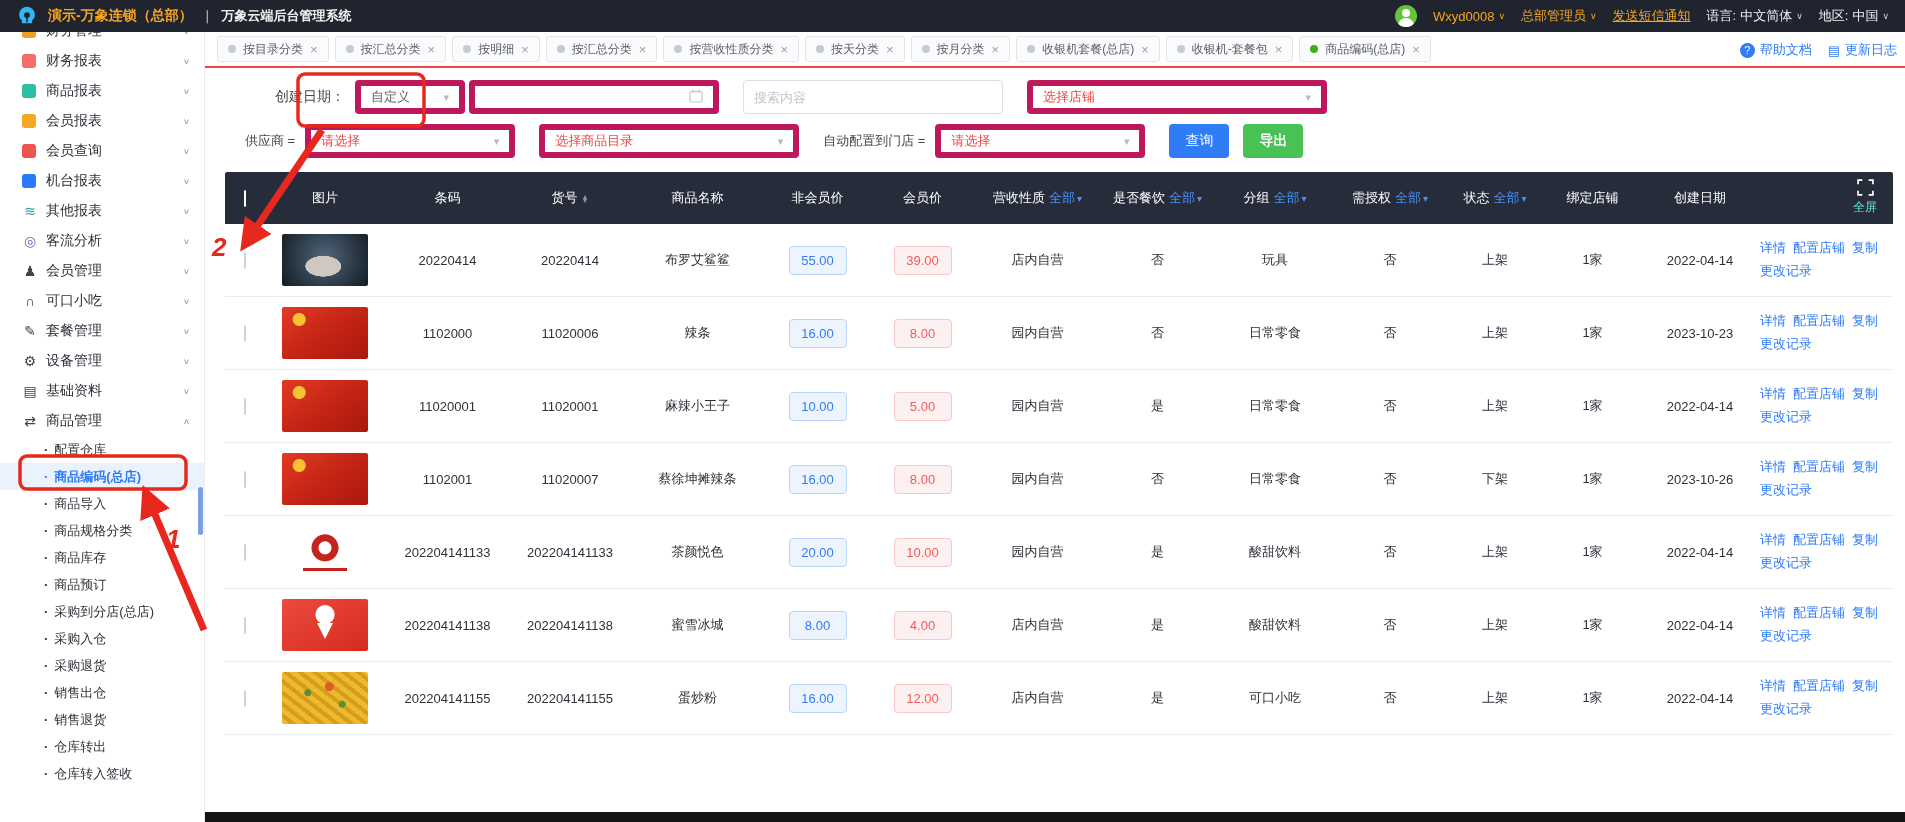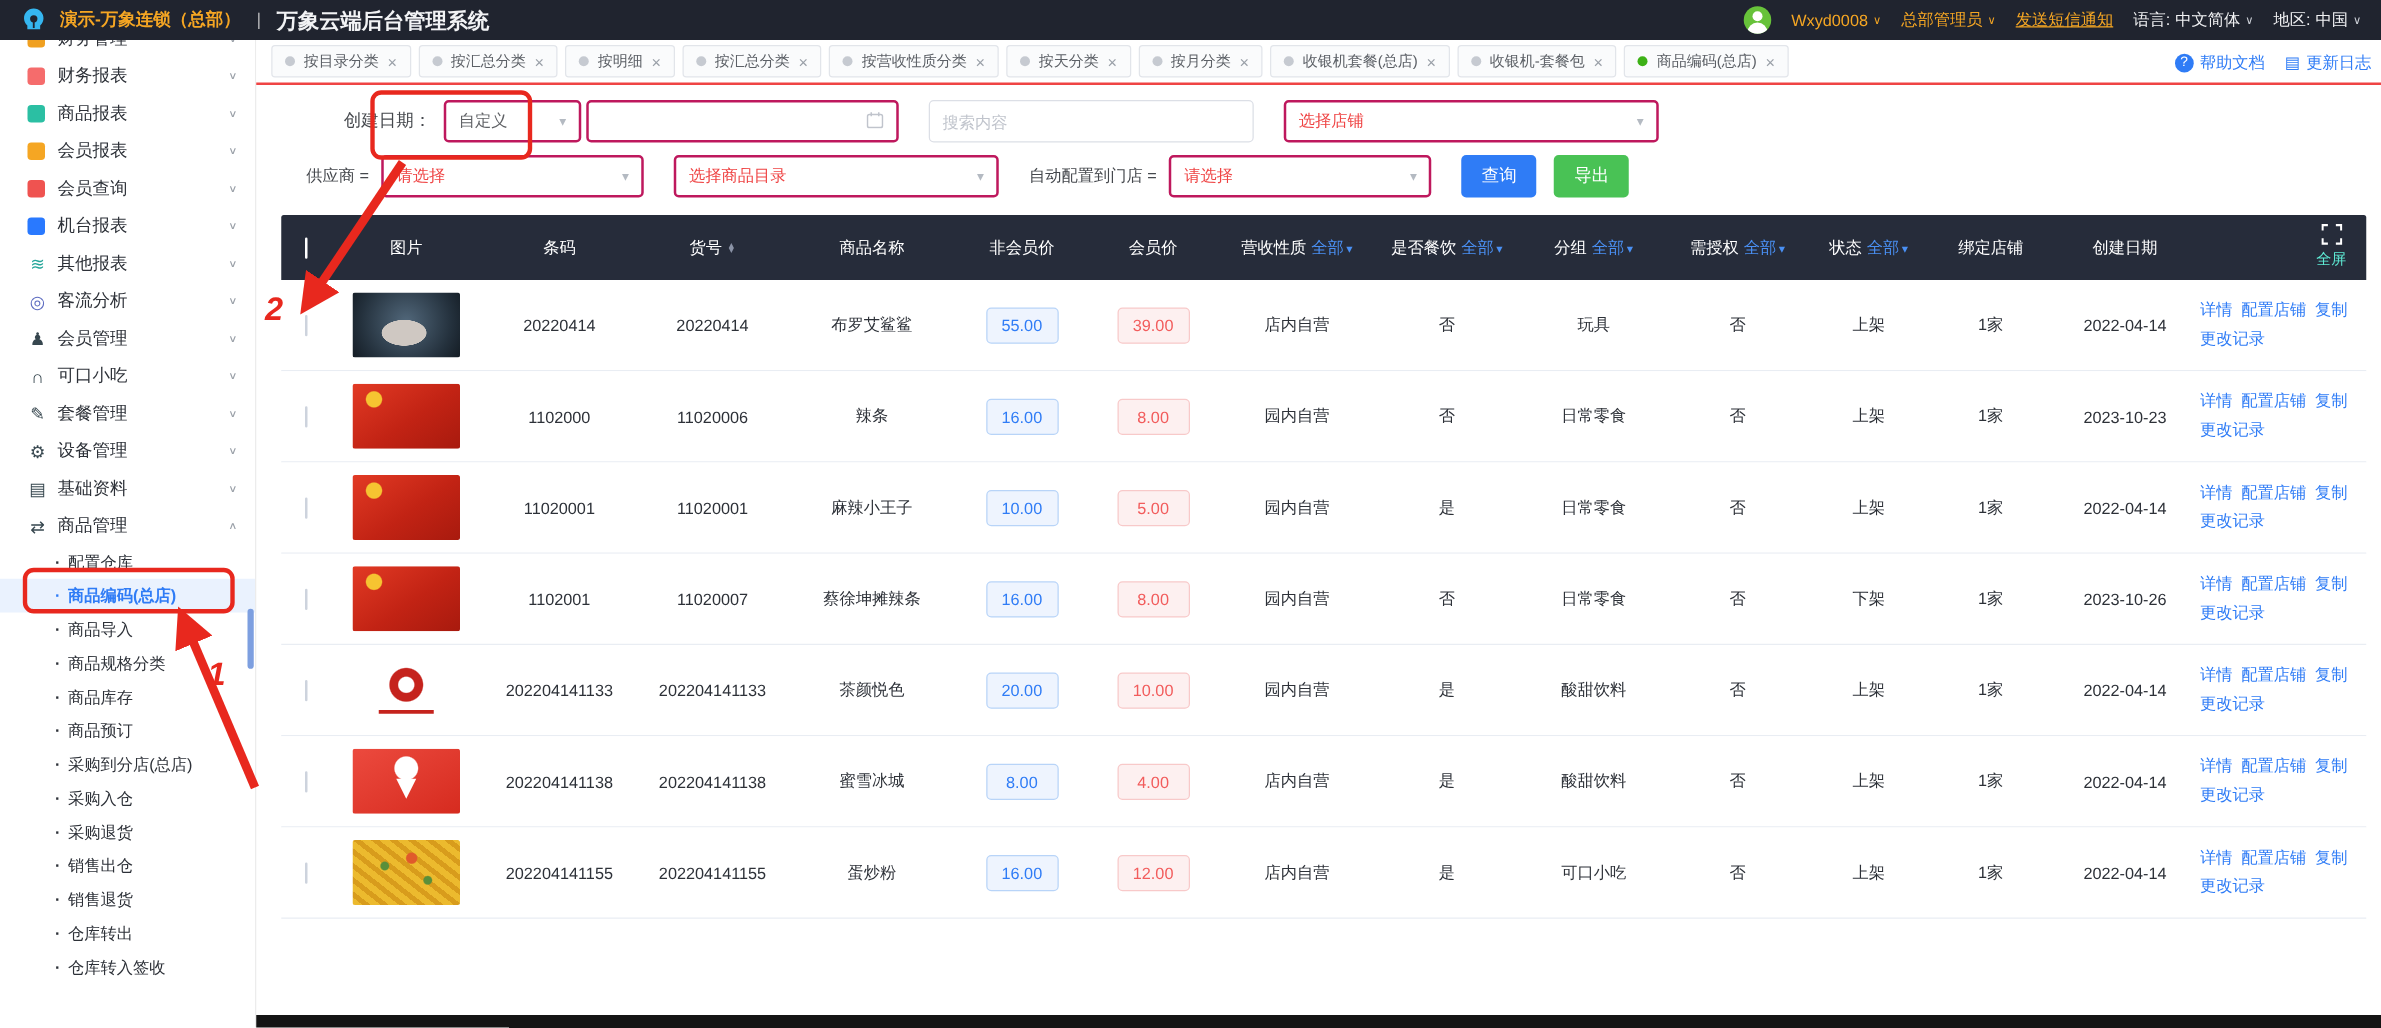--- a/index.html
+++ b/index.html
@@ -3,21 +3,21 @@
 <meta charset="utf-8">
 <style>
   * { margin:0; padding:0; box-sizing:border-box; }
   html,body { width:1905px; height:822px; overflow:hidden; background:#fff;
     font-family:"Liberation Sans","DejaVu Sans",sans-serif; }
   
   .topbar { height:32px; background:#20242f; display:flex; align-items:center; padding:0 16px; color:#fff; }
   .logo { width:22px; height:22px; margin-right:10px; flex:0 0 auto; }
   .brand { color:#f5a623; font-weight:bold; font-size:14px; }
   .tb-div { color:#e8e8e8; margin:0 8px; font-size:13px; }
-  .systitle { color:#f2f3f5; font-size:17px; font-weight:bold; }
+  .systitle { color:#f2f3f5; font-size:13px; font-weight:bold; }
   .tb-right { margin-left:auto; display:flex; align-items:center; gap:16px; font-size:13px; }
   .avatar { width:22px; height:22px; border-radius:50%; background:#67c23a; position:relative; overflow:hidden; }
   .avatar::before { content:""; position:absolute; left:7px; top:4px; width:8px; height:8px; background:#fff; border-radius:50%; }
   .avatar::after { content:""; position:absolute; left:3px; top:13px; width:16px; height:10px; background:#fff; border-radius:8px 8px 0 0; }
   .tb-orange { color:#f5a623; display:flex; align-items:center; gap:4px; cursor:pointer; }
   .tb-orange .chev { font-size:9px; color:#f5a623; }
   .tb-sms { color:#f5a623; text-decoration:underline; cursor:pointer; }
   .tb-white { color:#f0f1f3; display:flex; align-items:center; gap:4px; cursor:pointer; }
   .tb-white .chev { font-size:9px; color:#cfd3da; }
   
@@ -51,28 +51,28 @@
   .toolbar { margin:16px 0 0 86px; display:flex; align-items:center; gap:12px; }
   .btn { height:32px; border:none; border-radius:4px; color:#fff; font-size:14px; padding:0 18px; cursor:pointer; font-family:inherit; }
   .btn-add { background:#2f7cf6; }
   .btn-batch { background:#f5a623; }
   .btn-onekey { background:#49c255; }
   .notice { background:#fdf6ec; border:1px solid #f3ddb8; border-radius:4px; color:#5e6266; font-size:13px; padding:8px 12px; max-width:760px; }
   .frow { display:flex; align-items:center; }
   .frow1 { margin:12px 0 0 50px; }
   .frow2 { margin:10px 0 0 20px; }
   .flabel { font-size:14px; color:#45484d; margin-right:10px; white-space:nowrap; }
-  .box { height:34px; border:2px solid #be185d; border-radius:4px; background:#fff; display:flex; align-items:center; padding:0 10px; font-size:13px; color:#606266; }
+  .box { height:34px; border:6px solid #be185d; border-radius:4px; background:#fff; display:flex; align-items:center; padding:0 10px; font-size:13px; color:#606266; }
   .box .caret { margin-left:auto; color:#b4bac2; font-size:11px; }
   .ph { color:#ef4444; }
   .inp { height:34px; border:1px solid #dcdfe6; border-radius:4px; padding:0 10px; font-size:13px; color:#606266; width:260px; font-family:inherit; }
   .inp::placeholder { color:#c0c4cc; }
   .gap24 { width:24px; } .gap14 { width:14px; }
   .btn-sm { height:34px; border:none; border-radius:4px; color:#fff; font-size:14px; padding:0 16px; cursor:pointer; font-family:inherit; }
-  .btn-query { background:#2f7cf6; } .btn-export { background:#49c255; }
+  .btn-query { background:#2f7cf6; } .btn-export { background:#49c255;font-weight:bold; }
   
   .table { margin-top:14px; }
   .thead { background:#262c3a; color:#fff; height:52px; display:flex; align-items:center; font-size:13px; position:relative; border-radius:2px 2px 0 0; }
   .trow { display:flex; align-items:center; height:73px; border-bottom:1px solid #e9edf3; font-size:13px; color:#2d3138; background:#fff; }
   .cell { text-align:center; flex:0 0 auto; }
   .col-check{width:40px} .col-img{width:120px} .col-barcode{width:125px} .col-sku{width:120px}
   .col-name{width:135px} .col-price{width:105px} .col-mprice{width:105px} .col-rev{width:125px}
   .col-cat{width:115px} .col-grp{width:120px} .col-auth{width:110px} .col-status{width:100px}
   .col-stores{width:95px} .col-date{width:120px} .col-act{flex:1 1 auto; min-width:150px; text-align:left;}
   .chk { width:15px; height:15px; border:1px solid #cdd3dd; border-radius:2px; background:#fff; margin:0 auto; cursor:pointer; }

